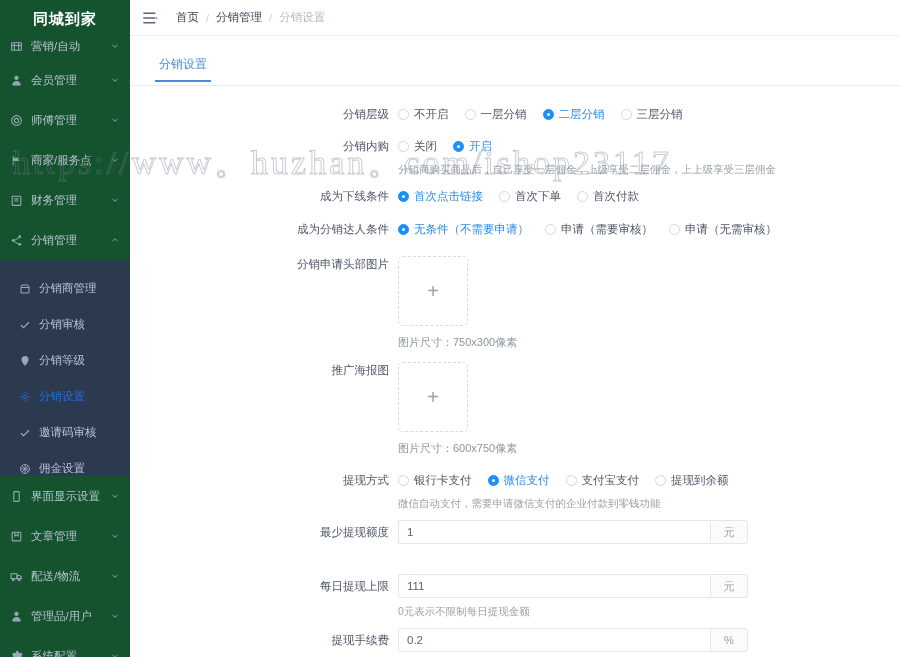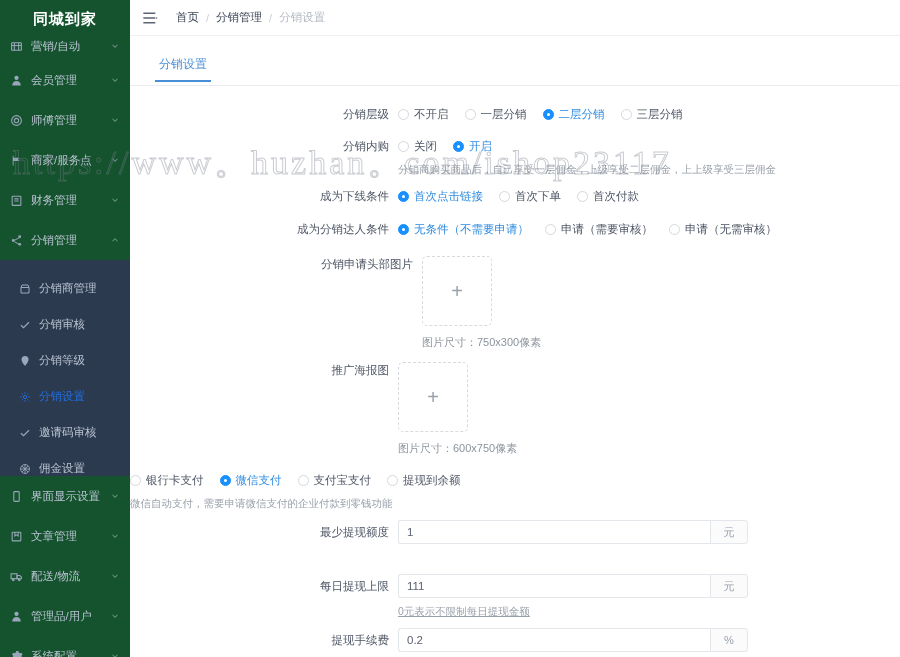--- a/index.html
+++ b/index.html
@@ -490,40 +490,41 @@
               </label>
             <label class="radio">
                 <span class="dot"></span>
                 <span>申请（无需审核）</span>
               </label>
           </div>
         </div>
       </div>
 
       <div class="row" style="margin-bottom:12px;">
-        <div class="lab" style="line-height:16px;margin-left:24px;">分销申请头部图片</div>
+        <div class="lab" style="line-height:16px;">分销申请头部图片</div>
         <div class="ctl">
           <div class="uploader">
             <span class="plus">+</span>
           </div>
           <div class="sizehint">图片尺寸：750x300像素</div>
         </div>
       </div>
 
       <div class="row" style="margin-bottom:12px;">
         <div class="lab" style="line-height:16px;">推广海报图</div>
         <div class="ctl">
           <div class="uploader">
             <span class="plus">+</span>
           </div>
           <div class="sizehint">图片尺寸：600x750像素</div>
         </div>
       </div>
 
       <div class="row" style="margin-bottom:8px;">
+        <div class="lab">提现方式</div>
         <div class="ctl">
           <div class="radio-grp">
             <label class="radio">
                 <span class="dot"></span>
                 <span>银行卡支付</span>
               </label>
             <label class="radio on">
                 <span class="dot"></span>
                 <span>微信支付</span>
               </label>
@@ -550,21 +551,21 @@
         </div>
       </div>
 
       <div class="row" style="margin-bottom:8px;">
         <div class="lab">每日提现上限</div>
         <div class="ctl">
           <div class="inputwrap">
             <input type="text" value="111" style="">
             <span class="addon">元</span>
           </div>
-          <div class="helptext" style="padding-top:4px;text-decoration:underline;">0元表示不限制每日提现金额</div>
+          <div class="helptext" style="padding-top:4px;">0元表示不限制每日提现金额</div>
         </div>
       </div>
 
       <div class="row">
         <div class="lab">提现手续费</div>
         <div class="ctl">
           <div class="inputwrap">
             <input type="text" value="0.2" style="">
             <span class="addon">%</span>
           </div>

